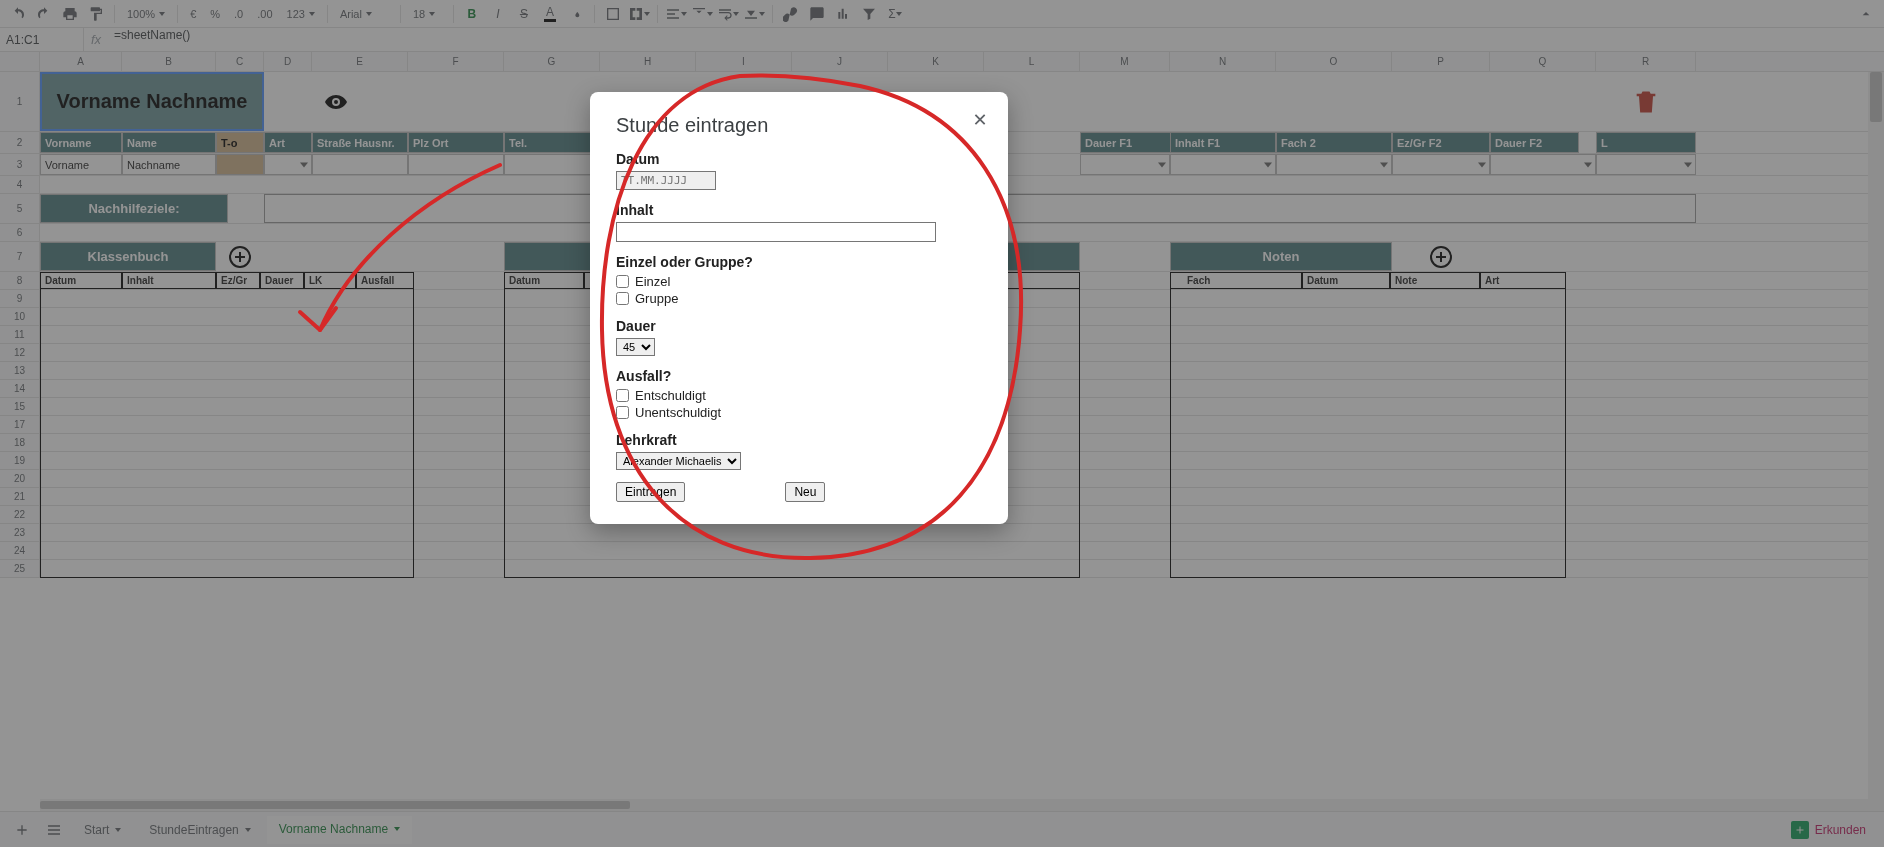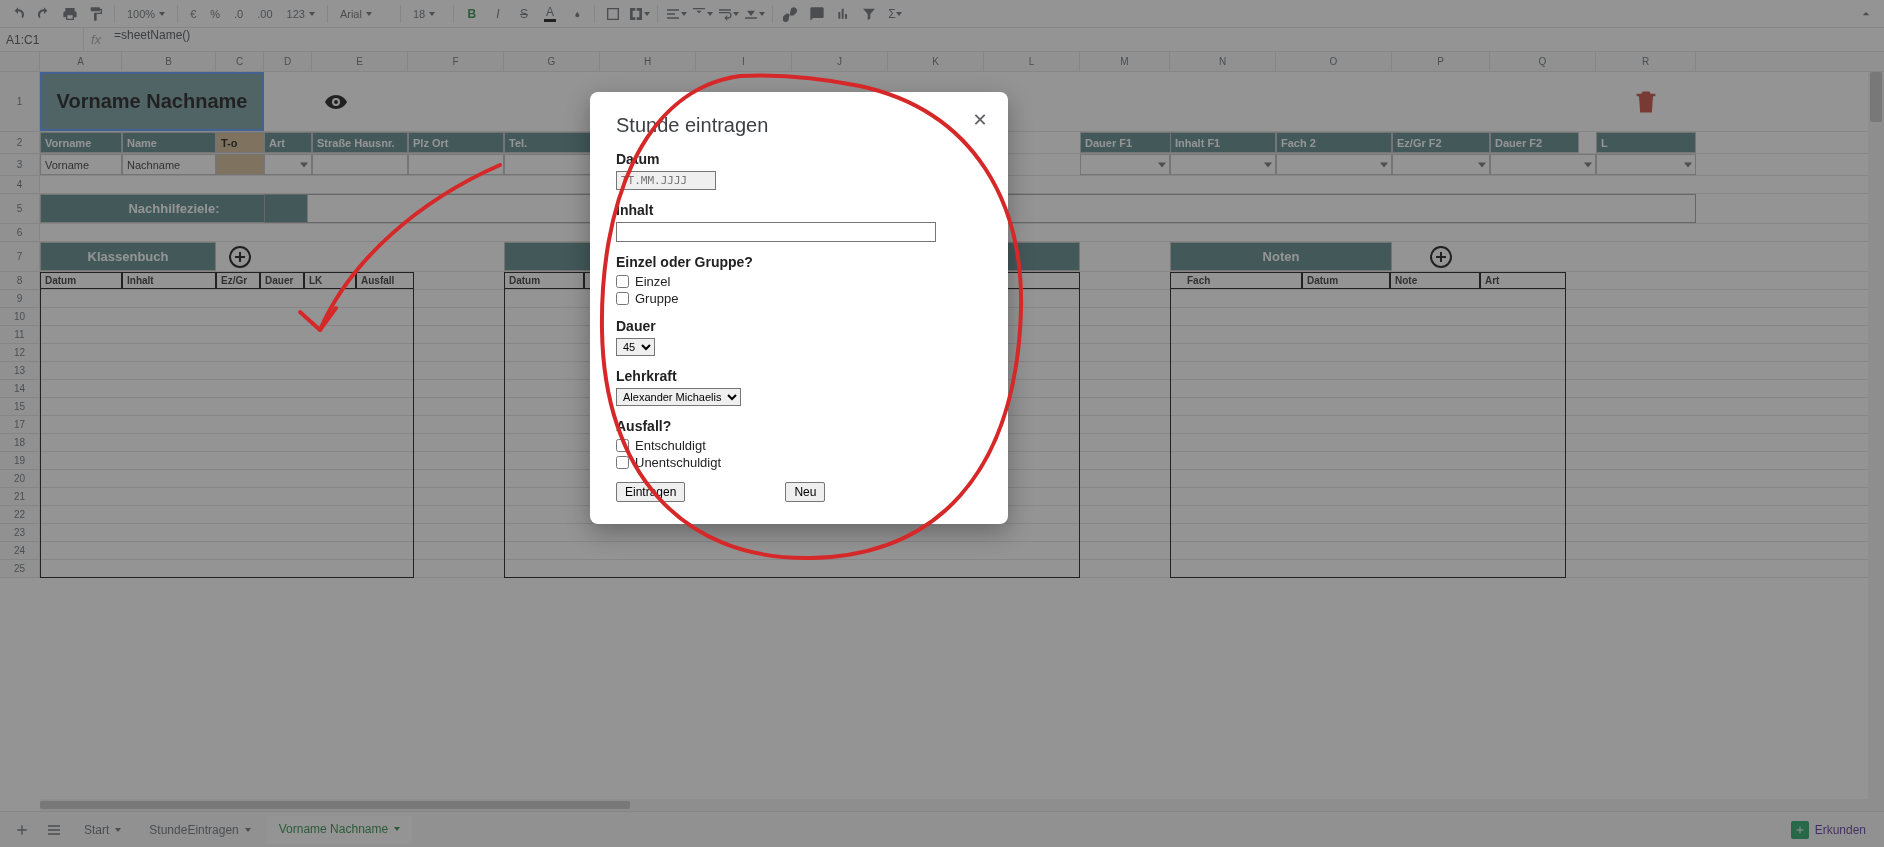--- a/index.html
+++ b/index.html
@@ -44,21 +44,21 @@
 .hscroll{position:absolute;left:40px;right:16px;bottom:0;height:12px;background:#f1f1f1}
 .hscroll .thumb{position:absolute;left:0;top:2px;bottom:2px;width:590px;background:#c1c1c1;border-radius:2px}
 
 
 .tabsbar{position:absolute;bottom:0;left:0;right:0;height:36px;background:#f8f9fa;border-top:1px solid #e0e0e0;display:flex;align-items:center;padding:0 8px;gap:4px}
 .tab{height:28px;display:flex;align-items:center;padding:0 12px;gap:6px;font-size:12px;color:#5f6368;border-radius:0}
 .tab.active{background:#fff;color:#188038;border-bottom:2px solid transparent;position:relative}
 .tab.active::after{content:"";position:absolute;bottom:-1px;left:0;right:0;height:2px;background:#fff}
 .tab-dd{width:0;height:0;border-left:3px solid transparent;border-right:3px solid transparent;border-top:4px solid currentColor}
 .addtab,.alltabs{width:28px;height:28px;display:flex;align-items:center;justify-content:center;color:#5f6368}
-.explore{margin-left:auto;display:flex;align-items:center;gap:6px;padding:0 10px;height:28px;font-size:12px;color:#4c1d95}
+.explore{margin-left:auto;display:flex;align-items:center;gap:6px;padding:0 10px;height:28px;font-size:12px;color:#be185d}
 .explore-ico{width:18px;height:18px;background:#0f9d58;border-radius:2px;display:flex;align-items:center;justify-content:center;color:#fff}
 
 
 .mask{position:absolute;inset:0;background:rgba(60,60,60,0.55);z-index:50}
 .dialog{position:absolute;left:590px;top:92px;width:418px;background:#fff;border-radius:8px;box-shadow:0 8px 24px rgba(0,0,0,.3);padding:22px 26px;font-family:"Times New Roman",serif;z-index:51}
 .dialog h2{font-family:"Google Sans",Arial,sans-serif;font-weight:400;font-size:20px;color:#3c4043;margin-bottom:14px}
 .dlg-close{position:absolute;top:18px;right:18px;width:20px;height:20px;display:flex;align-items:center;justify-content:center;color:#5f6368;cursor:pointer;font-size:18px}
 .fld{margin-bottom:12px}
 .fld-lbl{font-weight:bold;font-size:14px;margin-bottom:4px}
 .dinput{font-family:monospace;font-size:11px;padding:2px 4px;border:1px solid #767676;background:#efefef;width:100px}
@@ -320,21 +320,21 @@
           </div>
         </div>
       </div>
       <div class="row" style="height: 18px;">
         <div class="rowhdr" style="height: 18px;">4</div>
         <div class="cells" style="height: 18px; position: relative;"></div>
       </div>
       <div class="row" style="height: 30px;">
         <div class="rowhdr" style="height: 30px;">5</div>
         <div class="cells" style="height: 30px; position: relative;">
-          <div class="blk section-title" style="left: 0px; width: 268px; top: 0px; bottom: 0px;">Nachhilfeziele:</div>
+          <div class="blk section-title" style="left: 0px; width: 188px; top: 0px; bottom: 0px;">Nachhilfeziele:</div>
           <div class="blk " style="left: 224px; width: 1432px; top: 0px; bottom: 0px;;border:1px solid #999"></div>
         </div>
       </div>
       <div class="row" style="height: 18px;">
         <div class="rowhdr" style="height: 18px;">6</div>
         <div class="cells" style="height: 18px; position: relative;"></div>
       </div>
       <div class="row" style="height: 30px;">
         <div class="rowhdr" style="height: 30px;">7</div>
         <div class="cells" style="height: 30px; position: relative;">
@@ -569,36 +569,36 @@
         <span>Gruppe</span>
       </label>
   </div>
 
   <div class="fld">
     <div class="fld-lbl">Dauer</div>
     <select class="sel"><option>45</option></select>
   </div>
 
   <div class="fld">
-    <div class="fld-lbl">Lehrkraft</div>
-    <select class="sel"><option>Alexander Michaelis</option></select>
-  </div>
-
-  <div class="fld">
     <div class="fld-lbl">Ausfall?</div>
     <label class="chk-row">
         <input type="checkbox" style="">
         <span>Entschuldigt</span>
       </label>
     <label class="chk-row">
         <input type="checkbox" style="">
         <span>Unentschuldigt</span>
       </label>
   </div>
 
+  <div class="fld">
+    <div class="fld-lbl">Lehrkraft</div>
+    <select class="sel"><option>Alexander Michaelis</option></select>
+  </div>
+
   <div class="btn-row">
     <button class="dbtn">Eintragen</button>
     <button class="dbtn">Neu</button>
   </div>
 </div>
 
 <svg class="anno" style="left:0;top:0;width:100%;height:100%">
   <g stroke="#d62828" stroke-width="4" fill="none" stroke-linecap="round">
 
     <path d="M 740 76 C 640 90 600 210 602 330 C 604 470 680 560 810 558 C 940 556 1010 470 1020 330 C 1030 200 970 110 860 86 C 820 78 780 74 740 76 Z"></path>

